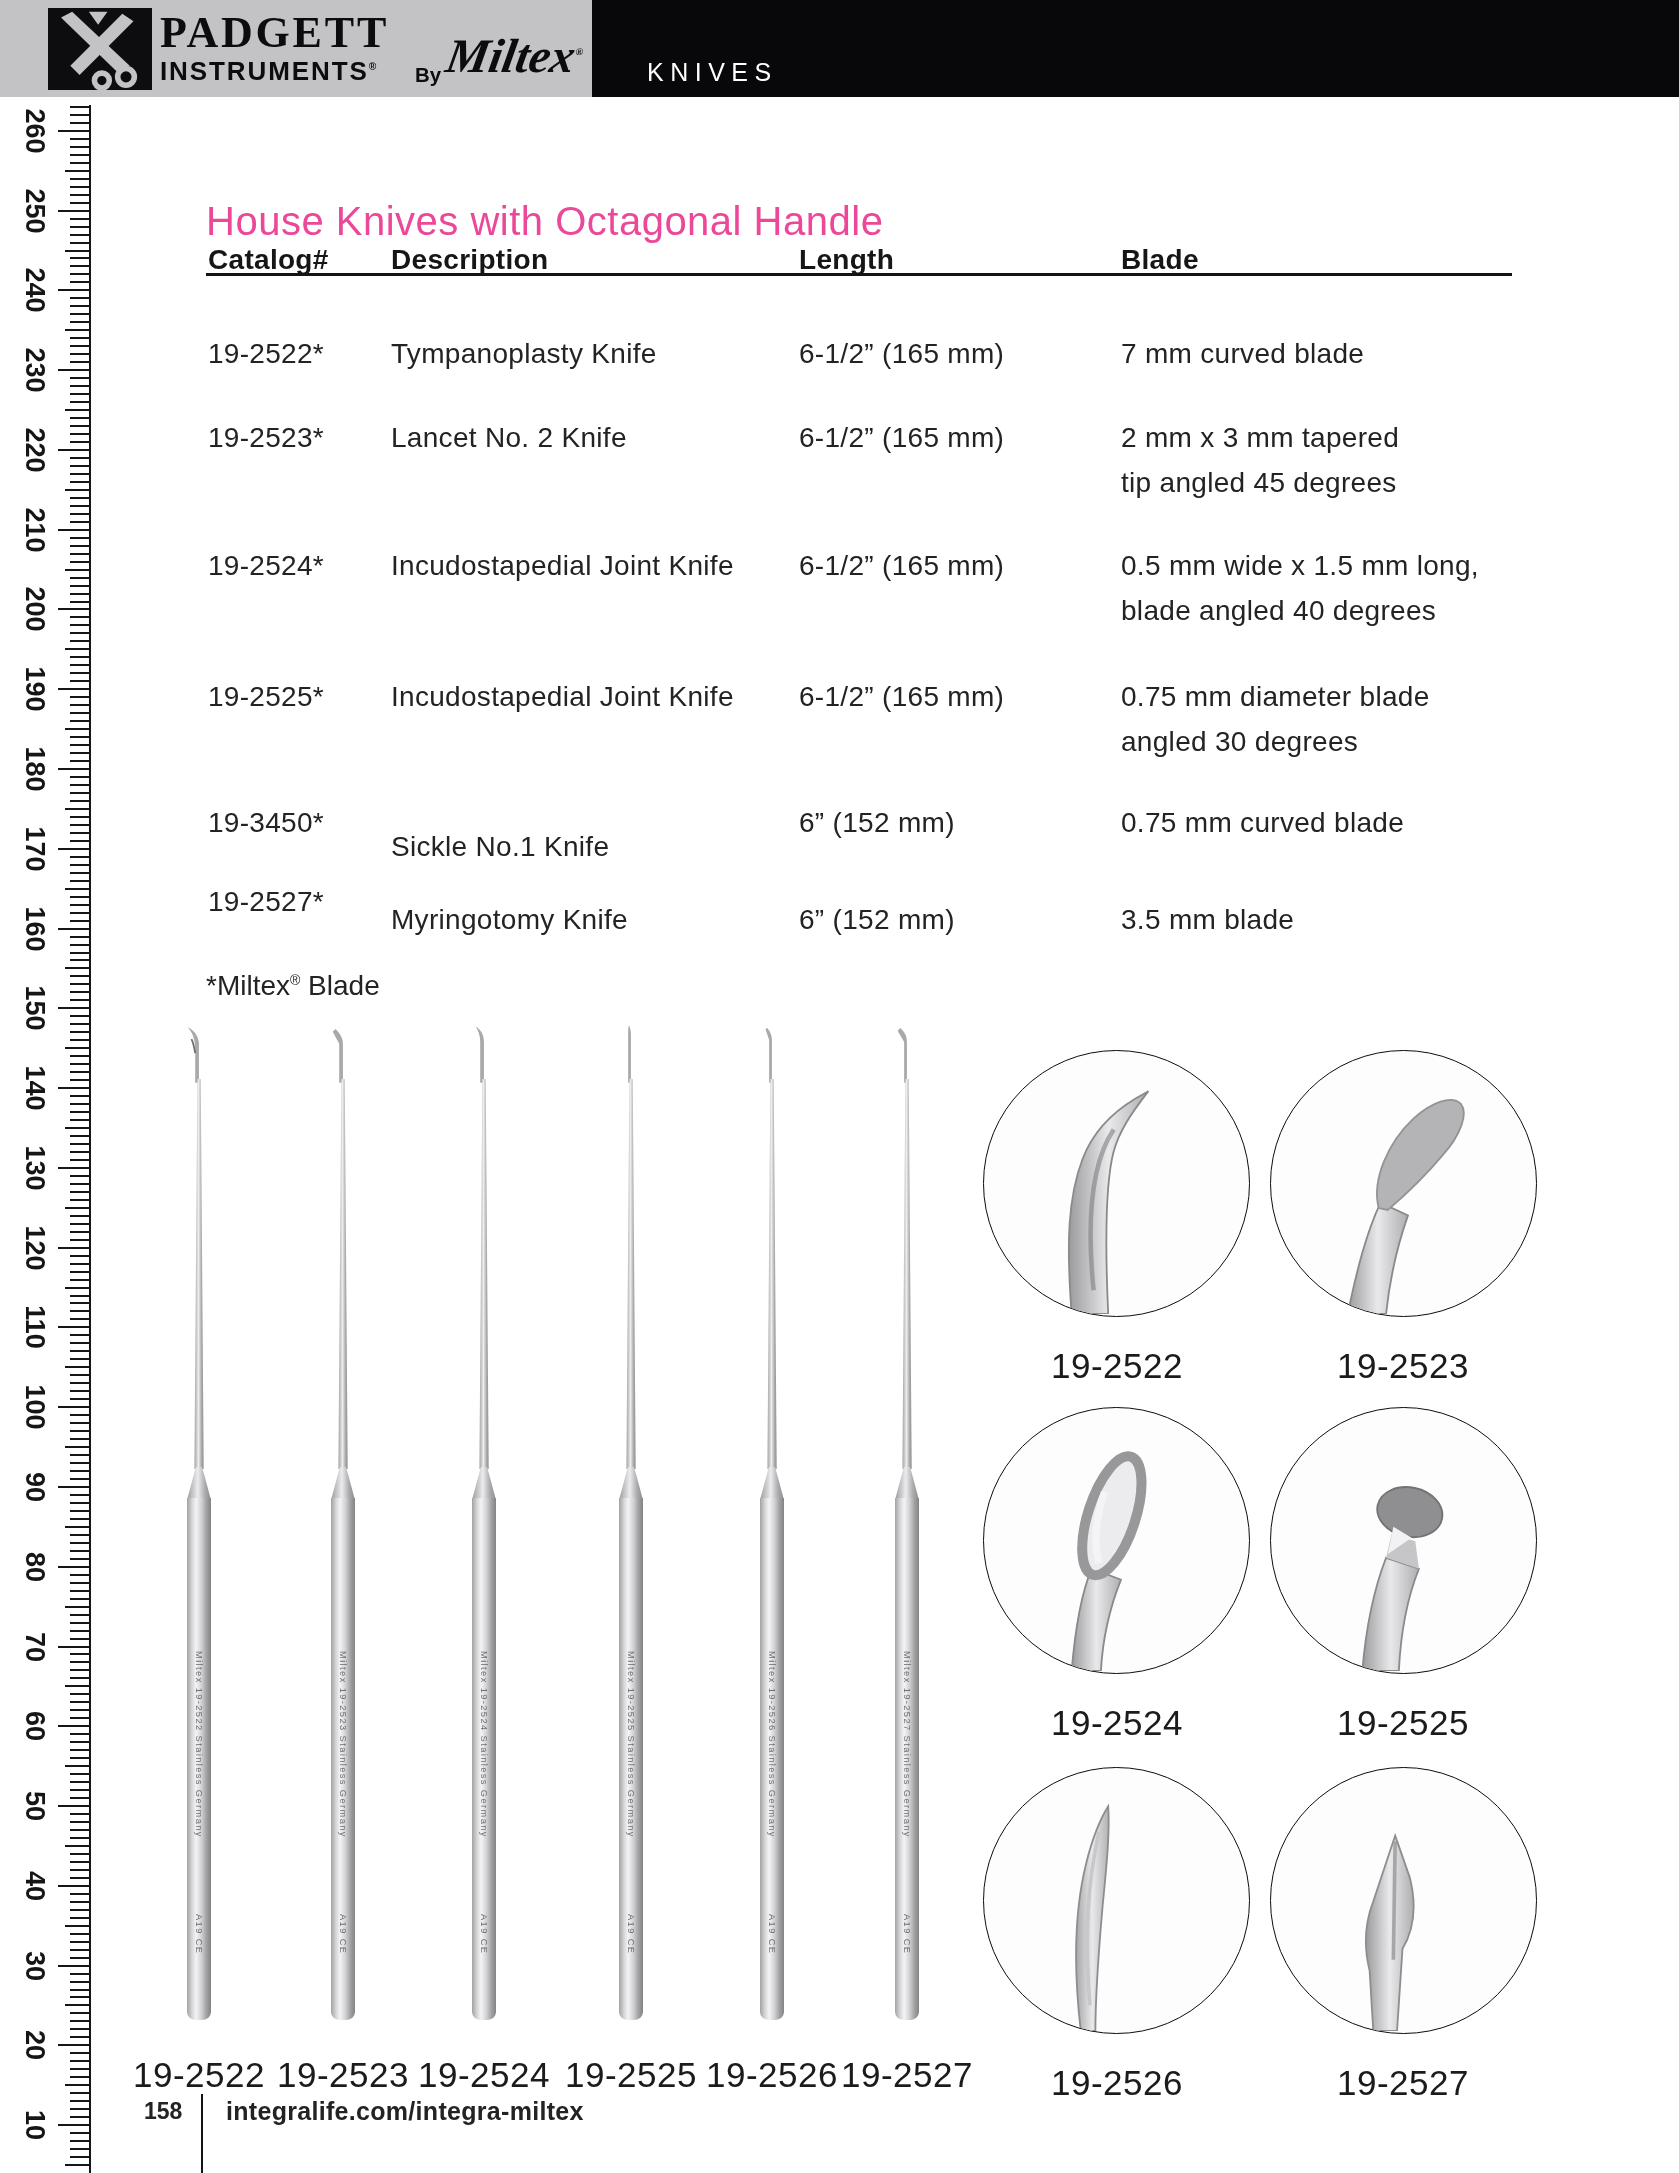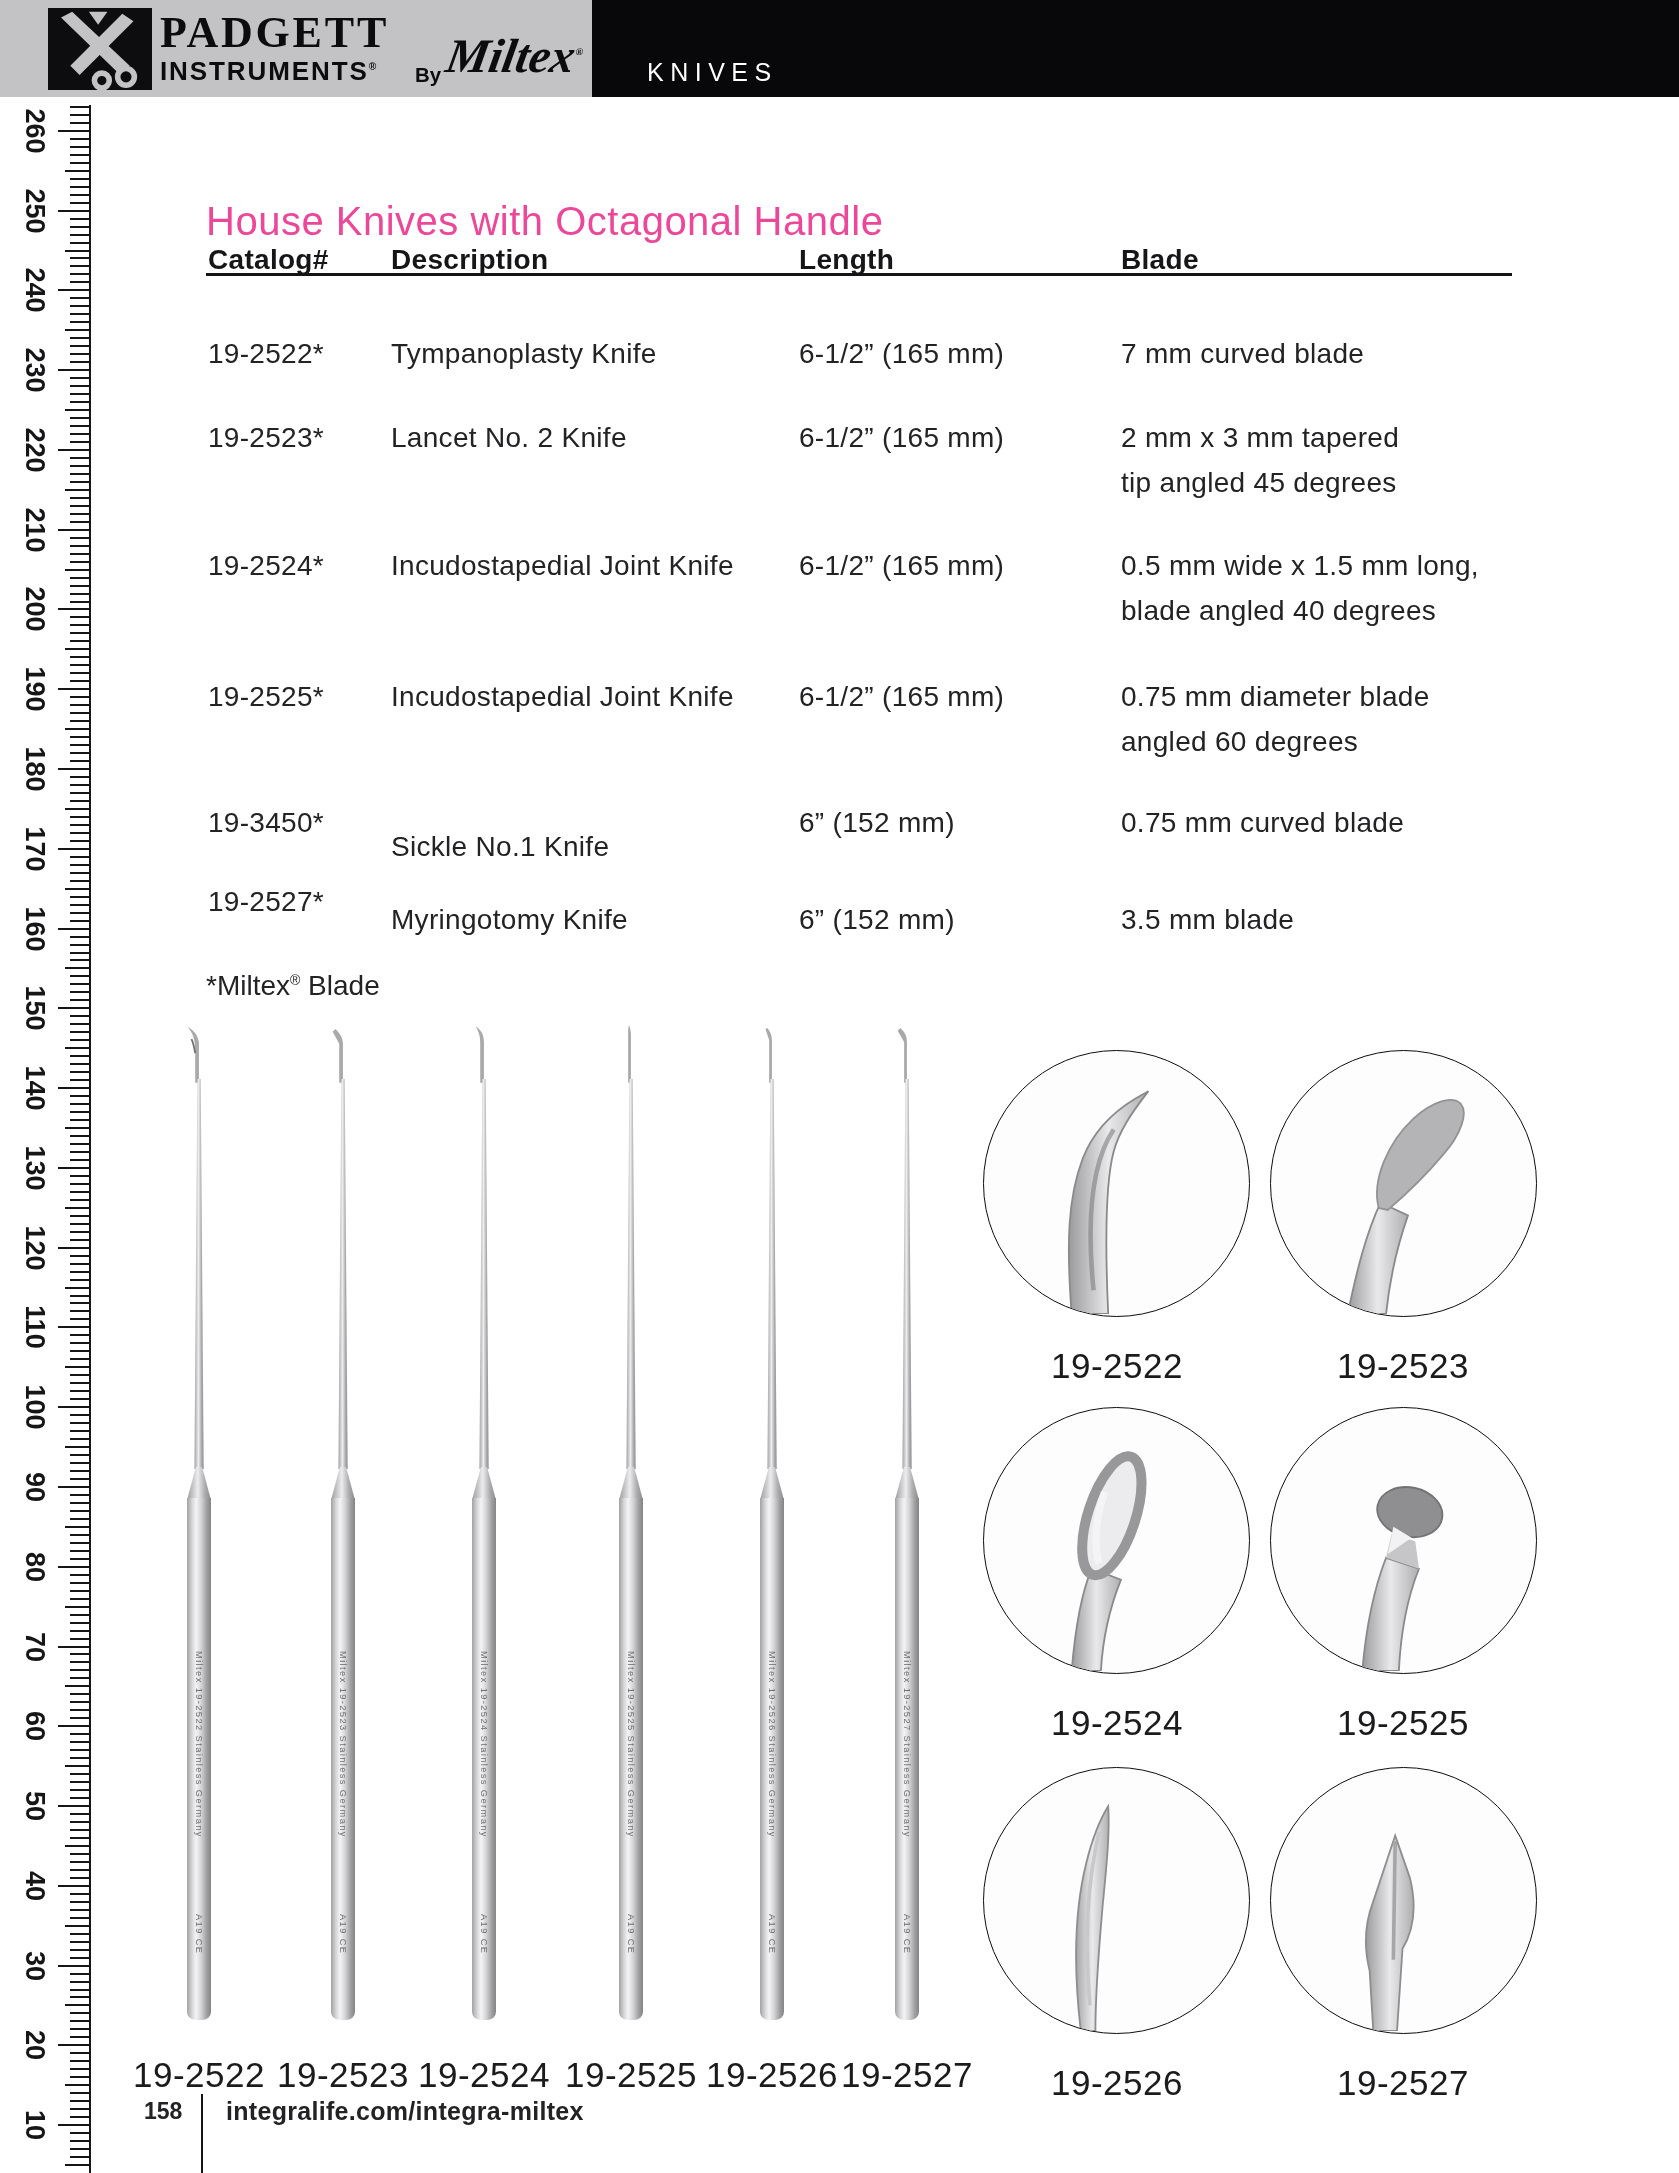--- a/index.html
+++ b/index.html
@@ -405,21 +405,21 @@
     <div class="cell c-desc" style="top:543px">Incudostapedial Joint Knife</div>
     <div class="cell c-len" style="top:543px">6-1/2” (165 mm)</div>
     <div class="cell c-blade" style="top:543px">0.5 mm wide x 1.5 mm long,
 blade angled 40 degrees</div>
   </div>
   <div>
     <div class="cell c-cat" style="top:674px">19-2525*</div>
     <div class="cell c-desc" style="top:674px">Incudostapedial Joint Knife</div>
     <div class="cell c-len" style="top:674px">6-1/2” (165 mm)</div>
     <div class="cell c-blade" style="top:674px">0.75 mm diameter blade
-angled 60 degrees</div>
+angled 30 degrees</div>
   </div>
   <div>
     <div class="cell c-cat" style="top:800px">19-3450*</div>
     <div class="cell c-desc" style="top:824px">Sickle No.1 Knife</div>
     <div class="cell c-len" style="top:800px">6” (152 mm)</div>
     <div class="cell c-blade" style="top:800px">0.75 mm curved blade</div>
   </div>
   <div>
     <div class="cell c-cat" style="top:879px">19-2527*</div>
     <div class="cell c-desc" style="top:897px">Myringotomy Knife</div>

